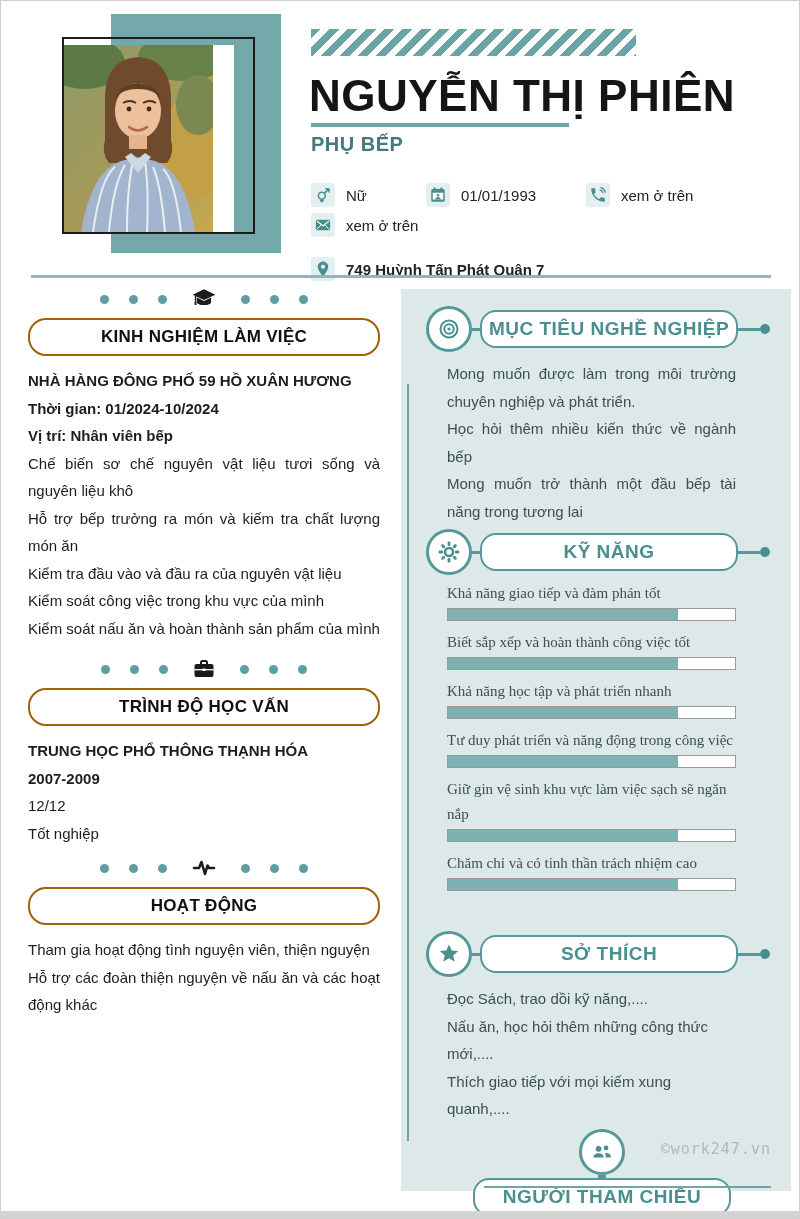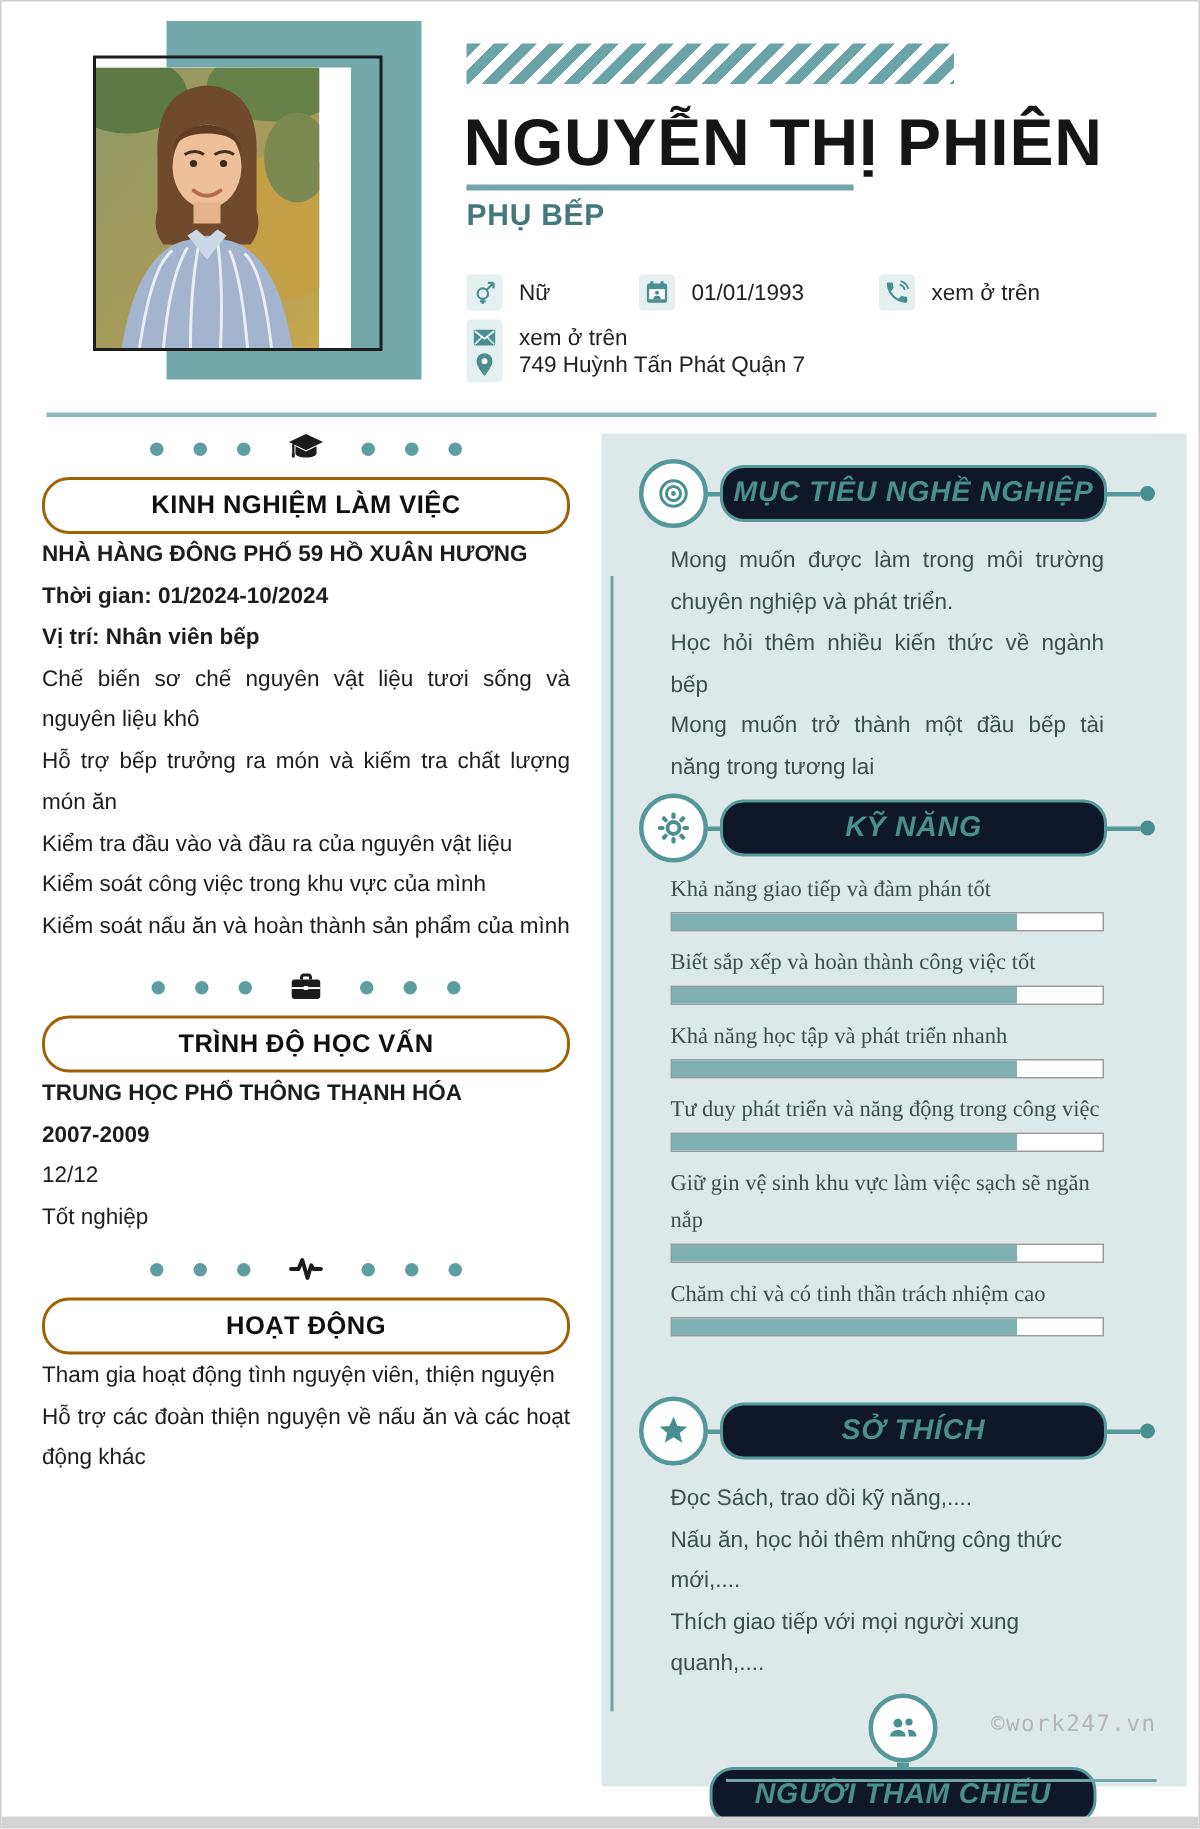--- a/index.html
+++ b/index.html
@@ -44,21 +44,21 @@
   
   .left-col { position: absolute; left: 27px; top: 285px; width: 352px; }
   .dots-row { display: flex; align-items: center; justify-content: center; gap: 20px; height: 26px; }
   .dots-row .dot { width: 9px; height: 9px; border-radius: 50%; background: #5f9ea0; }
   .dots-row .mid-icon { display: flex; align-items: center; justify-content: center; margin: 0 2px; }
   .lc-heading-box {
     margin-top: 6px; border: 2px solid #a16207; border-radius: 18px;
     padding: 7px 6px; text-align: center; background: #fff;
   }
   .lc-heading-box span { font-size: 17px; font-weight: bold; color: #101010; letter-spacing: .3px; }
-  .lc-body { }
+  .lc-body { margin-top: 11px; }
   .lc-line { font-size: 15px; line-height: 27.5px; color: #1d1d1d; }
   .lc-bold { font-weight: bold; }
   .lc-just { text-align: justify; }
 
   .sec-gap-edu { margin-top: 14px; }
   .sec-gap-act { margin-top: 8px; }
 
   
   .right-col {
     position: absolute; left: 400px; top: 288px; width: 390px; height: 902px;
@@ -67,22 +67,22 @@
   .v-accent { position: absolute; left: 406px; top: 383px; width: 2px; height: 757px; background: #6fa5a7; }
 
   .rc-header { display: flex; align-items: center; margin-left: -21px; width: 352px; }
   .rc-icon-circle {
     width: 46px; height: 46px; border-radius: 50%; background: #fff;
     border: 3px solid #55989a; display: flex; align-items: center; justify-content: center; flex: 0 0 auto;
   }
   .rc-line-a { width: 8px; height: 3px; background: #55989a; flex: 0 0 auto; }
   .rc-line-b { width: 22px; height: 3px; background: #55989a; flex: 0 0 auto; }
   .rc-pill {
-    width: 258px; flex: 0 0 auto; background: #0f172a; border: 2.5px solid #55989a; border-radius: 16px;
-    padding: 6px 4px; text-align: center; font-style: italic;
+    width: 258px; flex: 0 0 auto; background: #ffffff; border: 2.5px solid #55989a; border-radius: 16px;
+    padding: 6px 4px; text-align: center;
   }
   .rc-pill span { font-size: 19px; font-weight: bold; color: #4a8f90; letter-spacing: .5px; }
   .rc-end-dot {
     width: 8px; height: 8px; border-radius: 50%; background: #fff; border: 5px solid #4a8f90; flex: 0 0 auto;
   }
 
   .rc-body { margin-top: 8px; }
   .rc-line { font-size: 15px; line-height: 27.5px; color: #3d4e4e; }
   .rc-just { text-align: justify; }
 
@@ -185,21 +185,21 @@
     <span class="contact-icon">
       <svg width="18" height="18" viewBox="0 0 24 24">
           <rect x="2.5" y="5" width="19" height="14" rx="1.5" fill="#4a8f90"></rect>
           <path d="M3.5 6.5 L12 13 L20.5 6.5" stroke="#fff" stroke-width="1.6" fill="none"></path>
           <path d="M3.5 18 L9.5 11.8 M20.5 18 L14.5 11.8" stroke="#fff" stroke-width="1.2"></path>
         </svg>
     </span>
     <span class="contact-label">xem ở trên</span>
   </div>
 
-  <div class="contact-item" style="left:310px; top:230px;">
+  <div class="contact-item" style="left:310px; top:256px;font-weight:bold;">
     <span class="contact-icon">
       <svg width="18" height="18" viewBox="0 0 24 24">
           <path d="M12 2c-3.9 0-7 3.1-7 7 0 5.3 7 13 7 13s7-7.7 7-13c0-3.9-3.1-7-7-7z" fill="#4a8f90"></path>
           <circle cx="12" cy="9" r="2.6" fill="#fff"></circle>
         </svg>
     </span>
     <span class="contact-label">749 Huỳnh Tấn Phát Quận 7</span>
   </div>
 
   <div class="header-separator"></div>
@@ -386,21 +386,21 @@
       </span>
       <span class="rc-line-a"></span>
       <span class="rc-pill"><span>SỞ THÍCH</span></span>
       <span class="rc-line-b"></span>
       <span class="rc-end-dot"></span>
     </div>
     <div class="rc-body">
 
     <p class="rc-line">Đọc Sách, trao dồi kỹ năng,....</p>
         <p class="rc-line">Nấu ăn, học hỏi thêm những công thức mới,....</p>
-        <p class="rc-line">Thích giao tiếp với mọi người xung quanh,....</p>
+        <p class="rc-line">Thích giao tiếp với mọi kiếm xung quanh,....</p>
       </div>
 
     <div class="rc-header mt-refs">
       <span class="rc-icon-circle">
         <svg width="24" height="24" viewBox="0 0 24 24">
             <circle cx="8.6" cy="8.8" r="2.9" fill="#4a8f90"></circle>
             <path d="M3.4 17.6c0-2.7 2.3-4.3 5.2-4.3s5.2 1.6 5.2 4.3z" fill="#4a8f90"></path>
             <circle cx="16" cy="8" r="2.4" fill="#4a8f90"></circle>
             <path d="M15.1 13.3c3-.8 5.9 1 5.9 4.3h-5.2c0-1.8-.2-3.2-.7-4.3z" fill="#4a8f90"></path>
           </svg>

